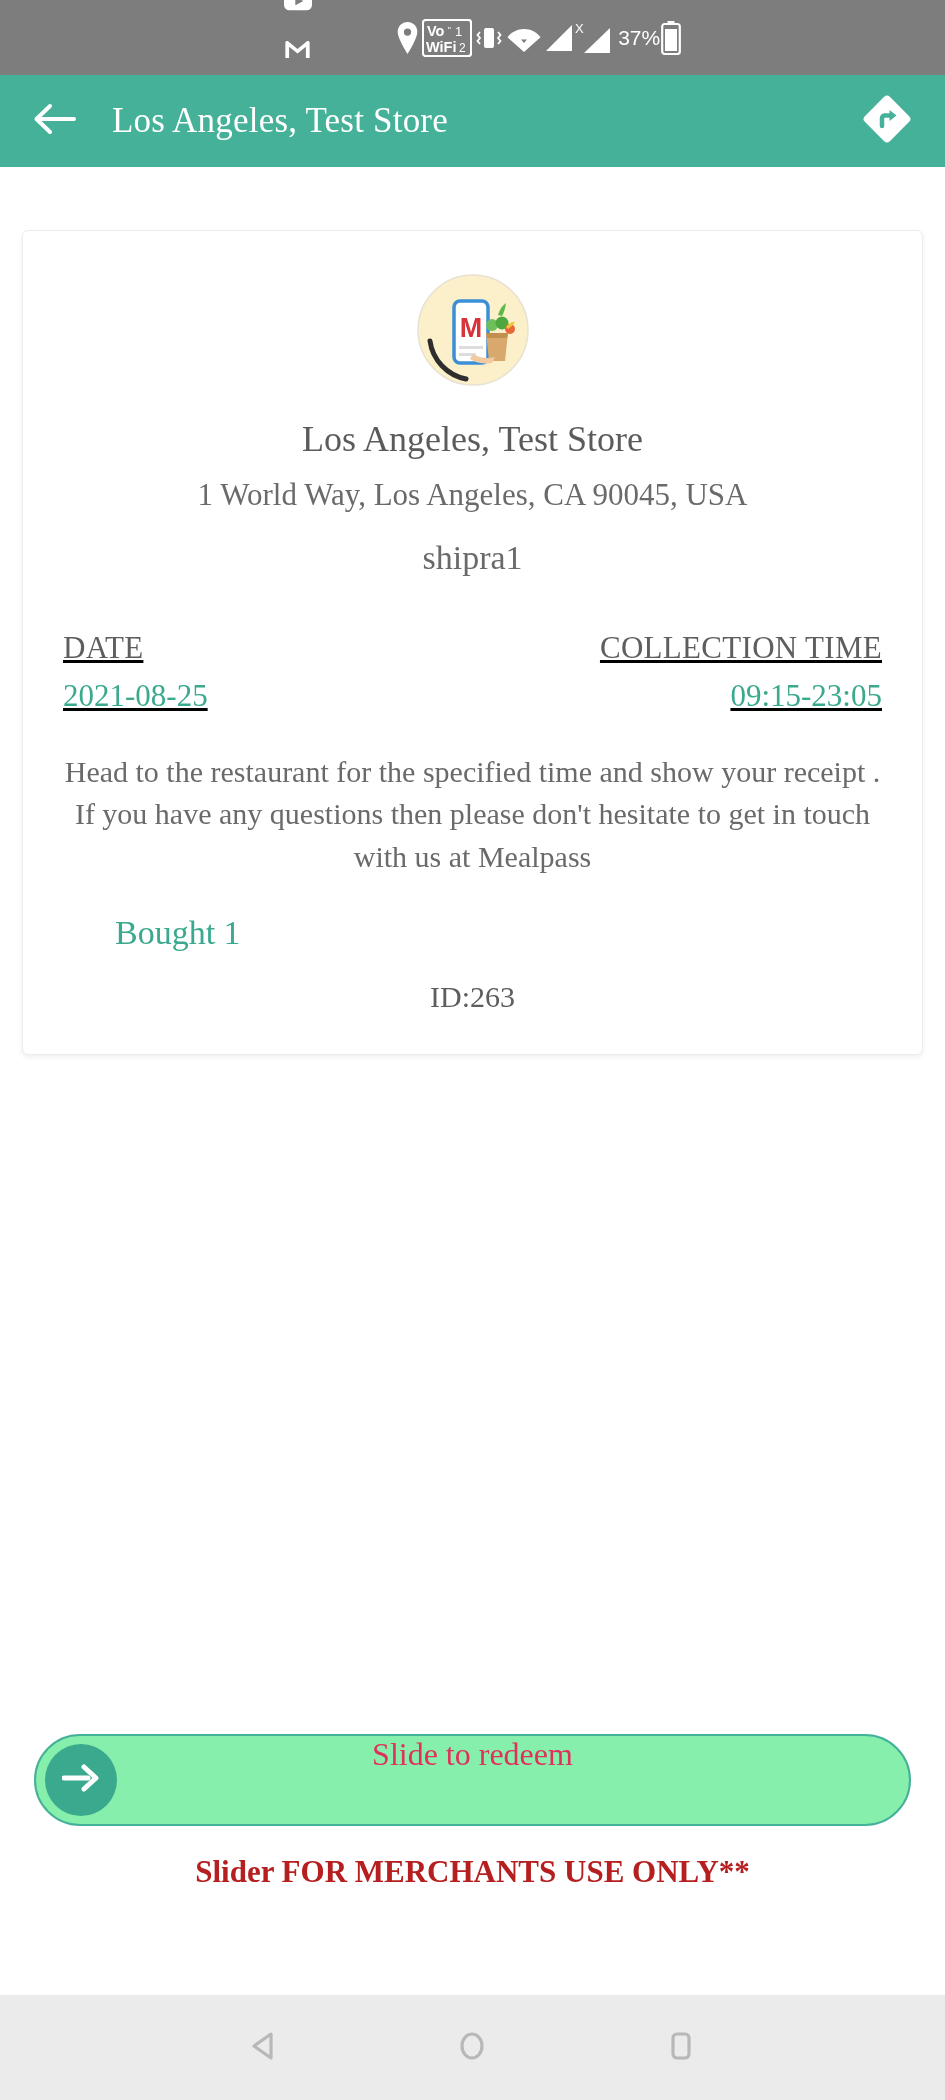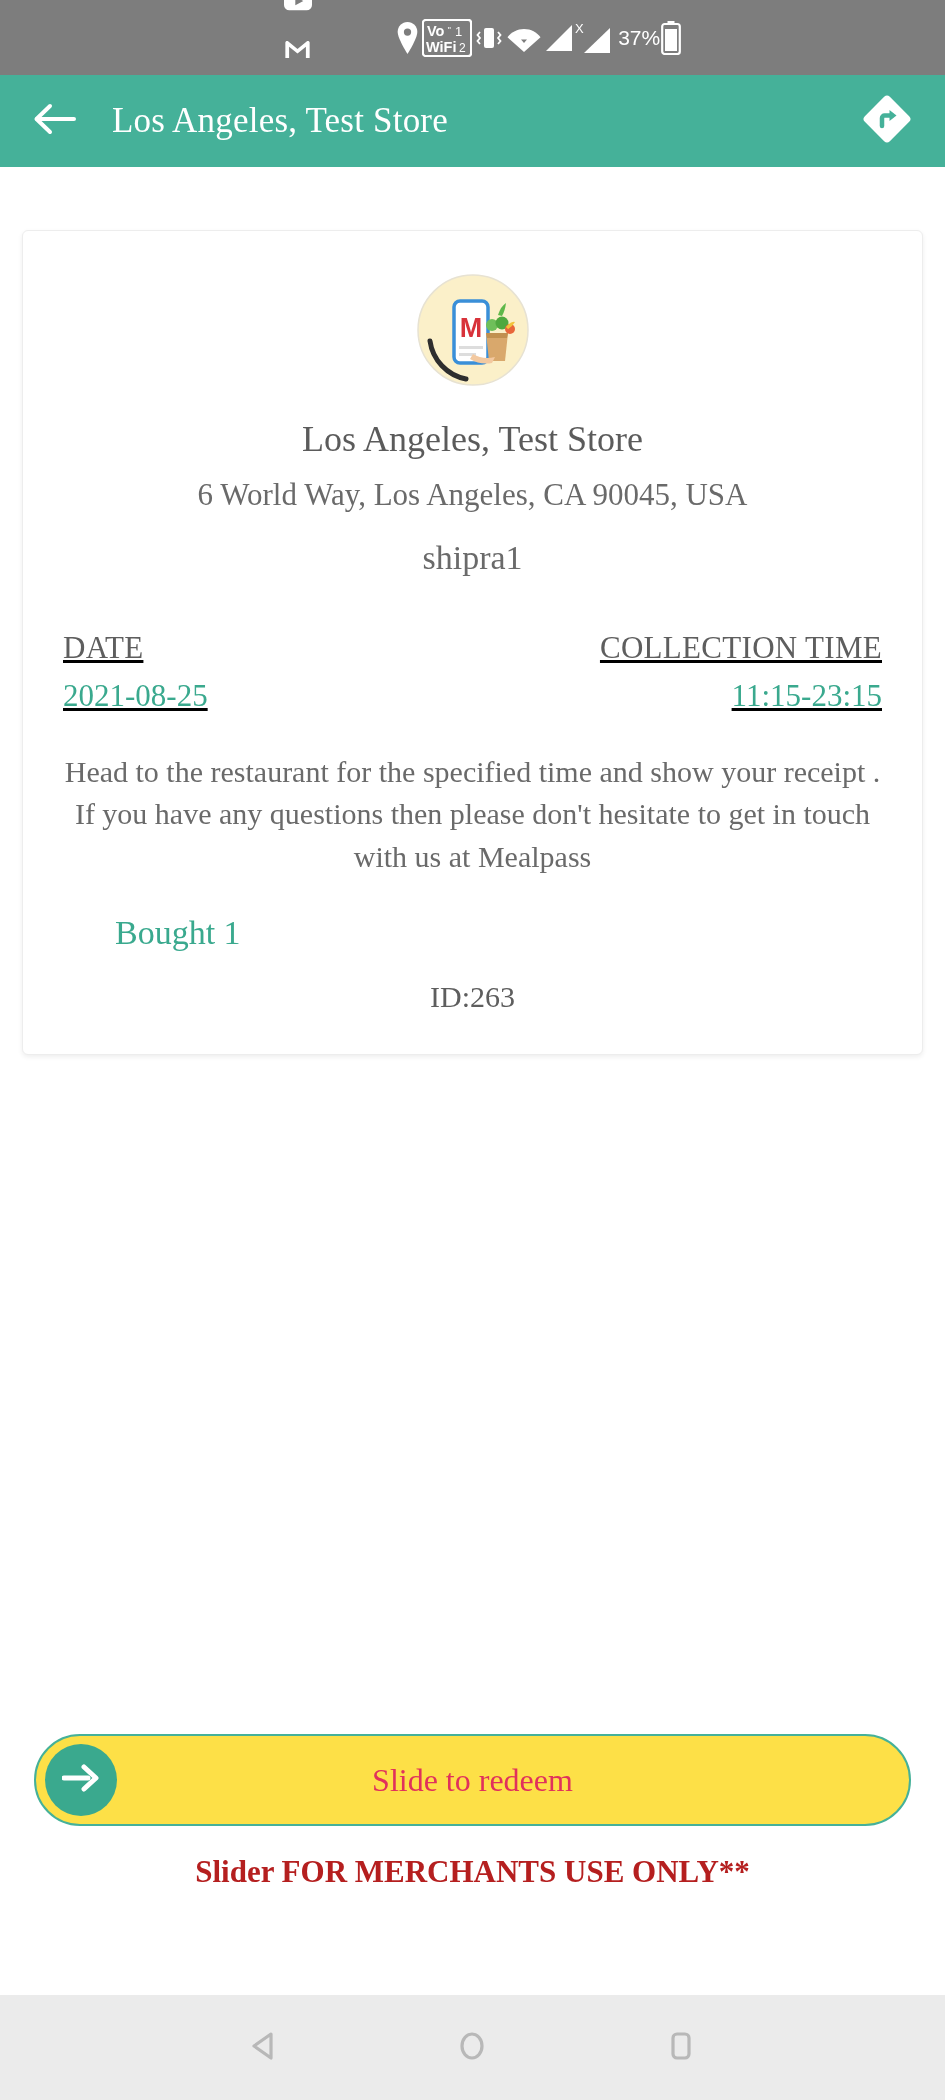--- a/index.html
+++ b/index.html
@@ -88,21 +88,21 @@
   }
 
   .order-id {
     margin-top:28px; text-align:center; font-size:30px; color:#5e5e5e;
   }
 
   
   .slider-area { position:absolute; left:0; right:0; bottom:105px; }
   .slider {
     margin:0 34px; height:92px; border:2px solid #45b199; border-radius:46px;
-    background:#fde047; position:relative; display:flex; align-items:center; justify-content:center;
+    background:#86efac; position:relative; display:flex; align-items:flex-start; justify-content:center;
     cursor:pointer;
   }
   .slider-knob {
     position:absolute; left:9px; top:50%; transform:translateY(-50%);
     width:72px; height:72px; border-radius:50%; background:#3aa98e;
     display:flex; align-items:center; justify-content:center; cursor:grab;
   }
   .slider-label { font-size:32px; color:#e0315c; }
   .slider-note {
     text-align:center; margin-top:28px; font-size:31px; color:#b51f1f; font-weight:bold;
@@ -246,31 +246,31 @@
             <circle cx="88" cy="52" r="6.5" fill="#4fa83f"></circle>
             <circle cx="96" cy="58" r="5" fill="#e8663a"></circle>
             <path d="M84 44 q3 -9 8 -12 q-1 8 -4 13z" fill="#5fb84a"></path>
             <path d="M92 56 q5 -6 9 -5 q-3 5 -7 7z" fill="#f2c33b"></path>
             <path d="M56 88 q10 6 22 4 l3 -6 q-12 3 -22 -3z" fill="#f3c9a0"></path>
           </svg>
         </div>
       </div>
 
       <div class="store-name">Los Angeles, Test Store</div>
-      <div class="store-addr">6 World Way, Los Angeles, CA 90045, USA</div>
+      <div class="store-addr">1 World Way, Los Angeles, CA 90045, USA</div>
       <div class="store-user">shipra1</div>
 
       <div class="meta-row">
         <div class="meta-col-l">
           <div class="meta-label">DATE</div>
           <div class="meta-value">2021-08-25</div>
         </div>
         <div class="meta-col-r">
           <div class="meta-label">COLLECTION TIME</div>
-          <div class="meta-value">11:15-23:15</div>
+          <div class="meta-value">09:15-23:05</div>
         </div>
       </div>
 
       <div class="instructions">Head to the restaurant for the specified time and show your receipt . If you have any questions then please don't hesitate to get in touch with us at Mealpass</div>
 
       <div class="bought">Bought 1</div>
 
       <div class="order-id">ID:263</div>
     </div>
 

